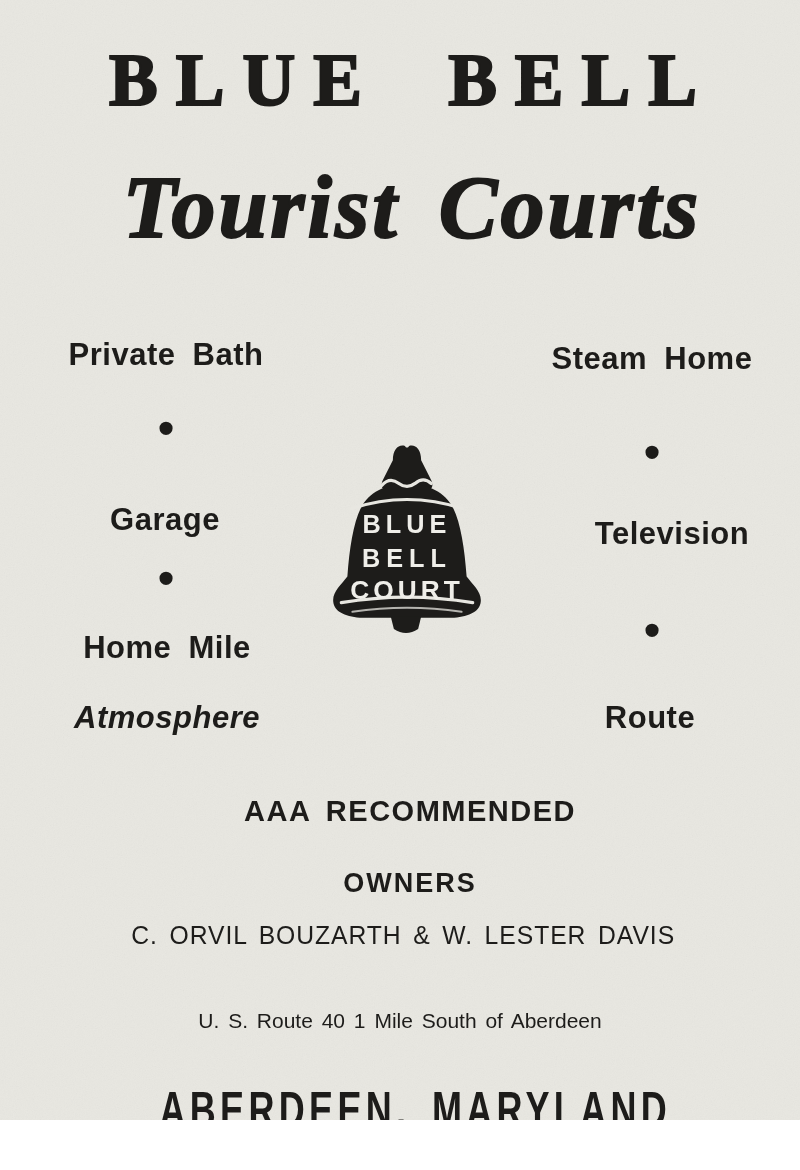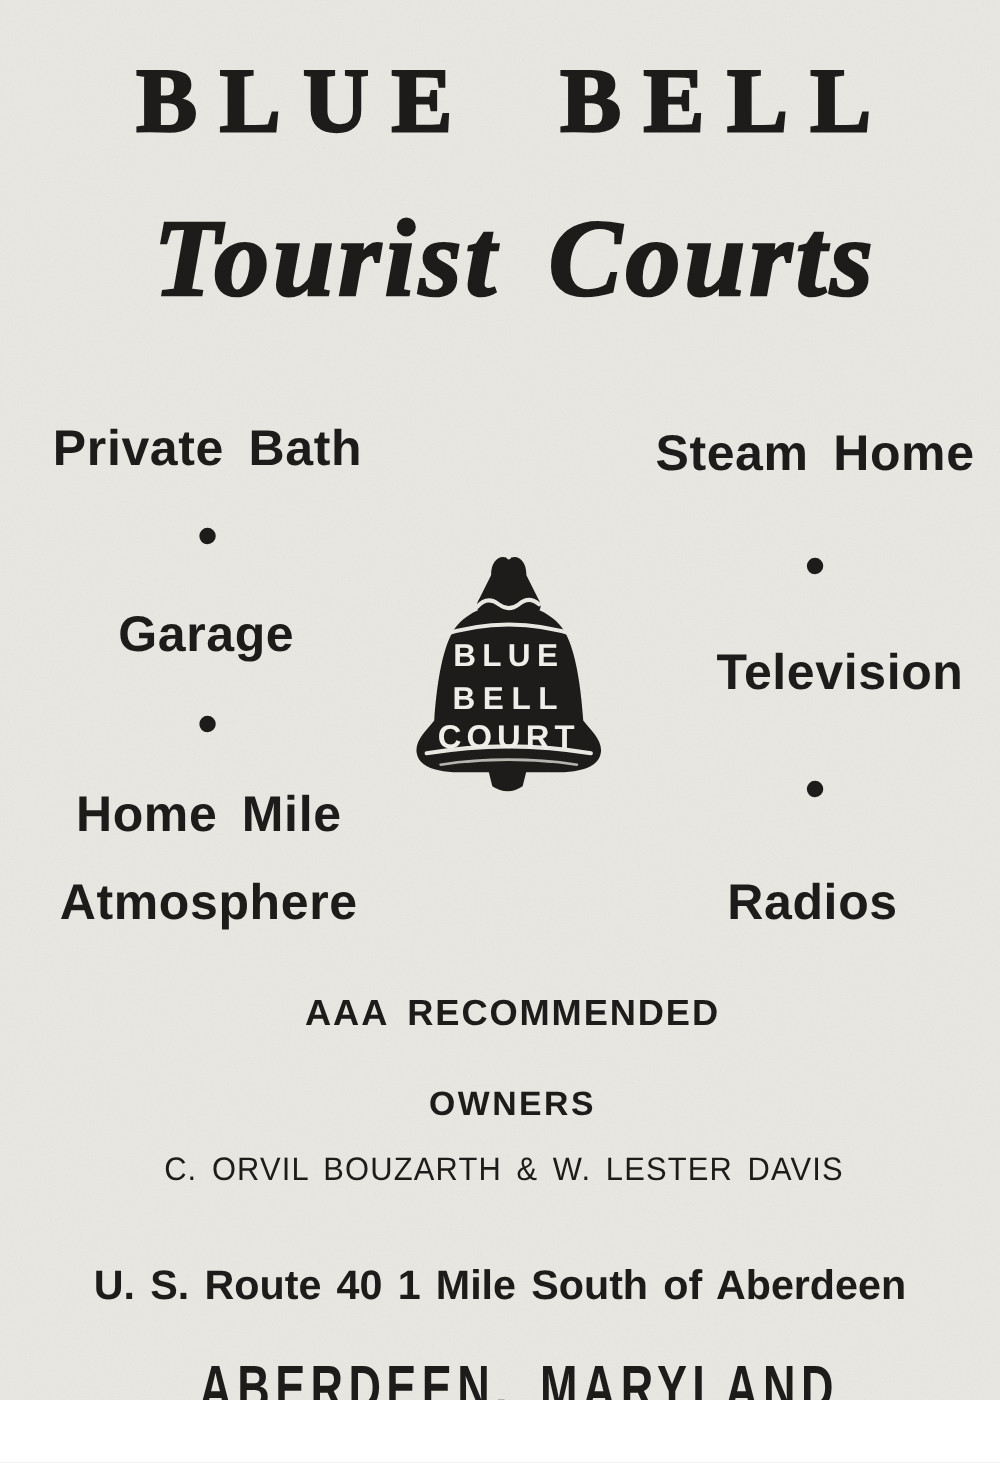--- a/index.html
+++ b/index.html
@@ -28,21 +28,21 @@
   .subtitle {
     left:12px; right:-12px; top:164px;
     font-family:"Liberation Serif", serif;
     font-style:italic; font-weight:700; font-size:88px; line-height:1;
     letter-spacing:3px; word-spacing:14px;
     -webkit-text-stroke:2px #1d1c1a;
   }
 
   
   .feat {
-    font-weight:700; font-size:40px; line-height:1;
+    font-weight:700; font-size:31px; line-height:1;
     letter-spacing:.5px; word-spacing:8px;
     transform: translateX(-50%);
   }
   .dot {
     position:absolute; width:20px; height:20px;
     display:flex; align-items:center; justify-content:center;
     font-size:46px; line-height:20px; font-weight:700;
   }
 
   
@@ -52,21 +52,21 @@
   .belltext {
     fill:#efeee9; font-family:"Liberation Sans", sans-serif;
     font-weight:700; text-anchor:middle;
   }
 
   
   .aaa    { left:10px; right:-10px; top:795px; font-weight:700; font-size:29px; letter-spacing:1.5px; word-spacing:6px; }
   .owners { left:10px; right:-10px; top:868px; font-weight:700; font-size:27px; letter-spacing:2px; }
   .names  { left:3px;  right:-3px;  top:920px; font-weight:400; font-size:26px; letter-spacing:1px; word-spacing:4px; }
   .names span { display:inline-block; transform:scaleX(.95); transform-origin:center; }
-  .route  { left:0;    right:0;     top:1009px; font-weight:700; font-size:33px; letter-spacing:0; word-spacing:3px; }
+  .route  { left:0;    right:0;     top:1009px; font-weight:400; font-size:21px; letter-spacing:0; word-spacing:3px; }
   .city   { left:15px; right:-15px; top:1081px; font-weight:700; font-size:50px; }
   .city span { display:inline-block; letter-spacing:6px; word-spacing:10px; transform:scaleX(.72); transform-origin:center; }
 </style>
 </head>
 <body>
 
 <div class="page">
 
   <svg class="grain" viewBox="0 0 800 1170" preserveAspectRatio="none">
     <filter id="paperGrain">
@@ -77,30 +77,30 @@
         </feComponentTransfer>
     </filter>
     <rect width="800" height="1170" fill="#8a8878" filter="url(#paperGrain)"></rect>
   </svg>
 
   <div class="cline title">BLUE BELL</div>
   <div class="cline subtitle">Tourist Courts</div>
 
   <div class="abs feat" style="left:166px; top:339px;">Private Bath</div>
   <div class="dot" style="left:156px; top:418px;">•</div>
-  <div class="abs feat" style="left:165px; top:488px;text-align:center;">Garage</div>
+  <div class="abs feat" style="left:165px; top:504px;text-align:center;">Garage</div>
   <div class="dot" style="left:156px; top:568px;">•</div>
   <div class="abs feat" style="left:167px; top:632px;">Home Mile</div>
-  <div class="abs feat" style="left:167px; top:702px;">Atmosphere</div>
+  <div class="abs feat" style="left:167px; top:702px;font-style:italic;">Atmosphere</div>
 
   <div class="abs feat" style="left:652px; top:343px;">Steam Home</div>
   <div class="dot" style="left:642px; top:442px;">•</div>
   <div class="abs feat" style="left:656px; top:518px;margin-left:16px;">Television</div>
   <div class="dot" style="left:642px; top:620px;">•</div>
-  <div class="abs feat" style="left:650px; top:702px;">Radios</div>
+  <div class="abs feat" style="left:650px; top:702px;">Route</div>
 
   <svg class="bell" viewBox="0 0 160 192">
 
     <path class="ink" d="M 66 17 C 66 6 72 1 78 3 C 79 5 81 5 82 3 C 88 1 94 6 94 17
                          L 103 35 C 108 43 104 48 96 49 L 64 49 C 56 48 52 43 57 35 Z"></path>
 
     <path class="ink" d="M 80 40
                          C 58 40 42 50 35 63
                          C 27 78 23 104 21 132
                          C 15 140 6 147 7 157

